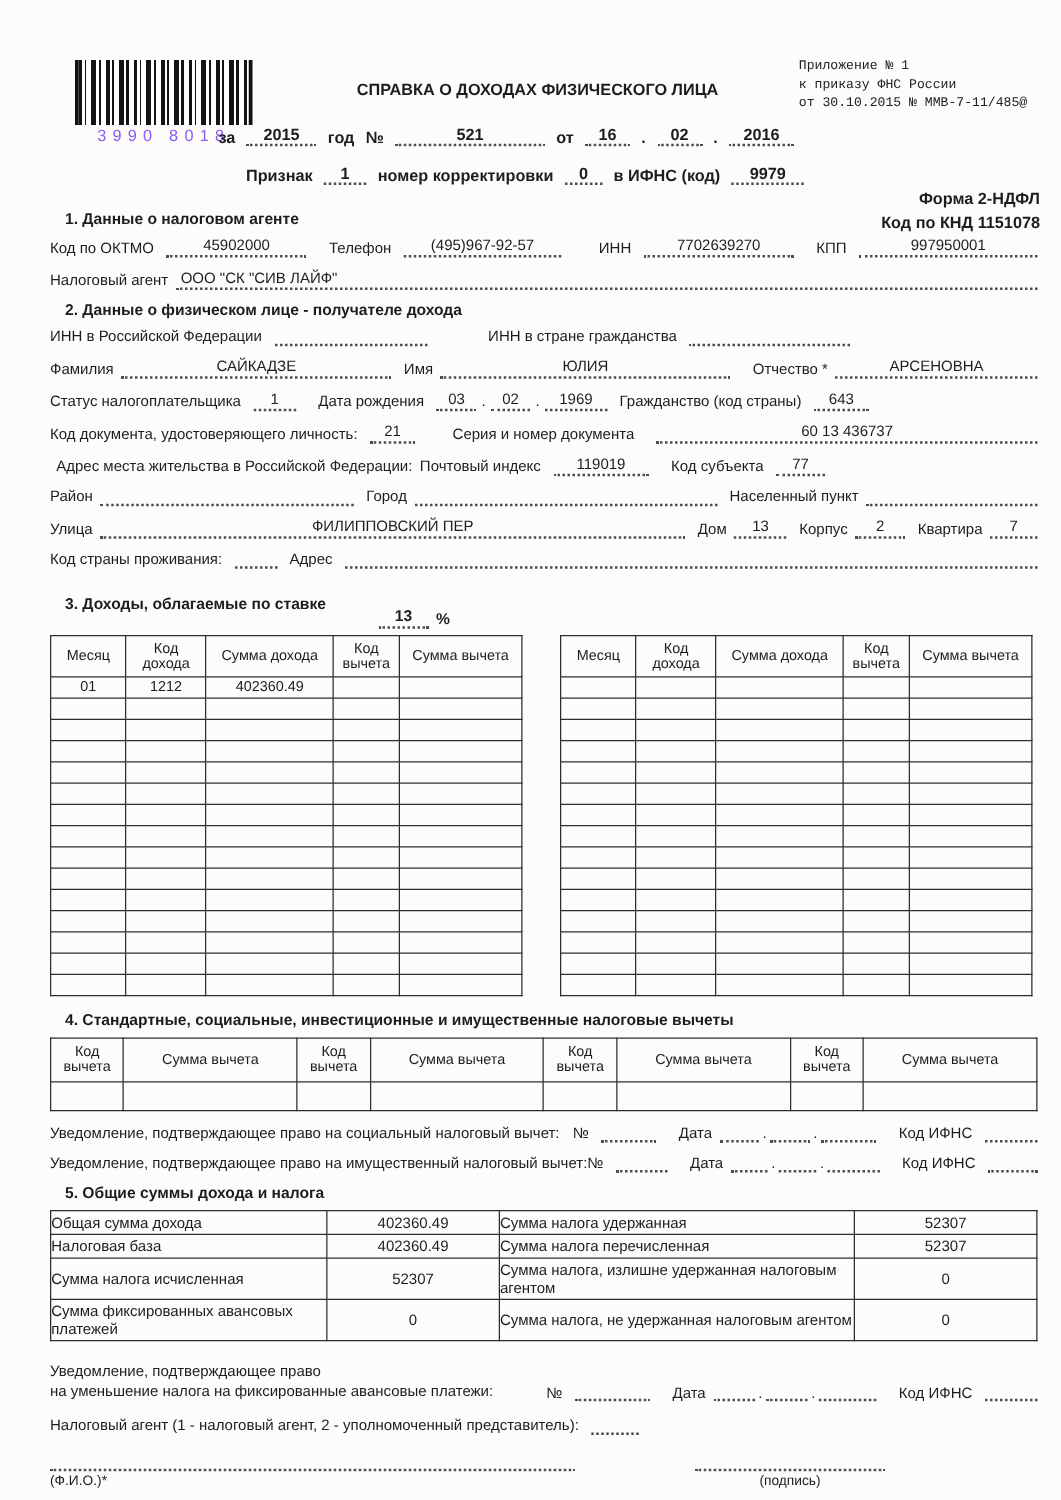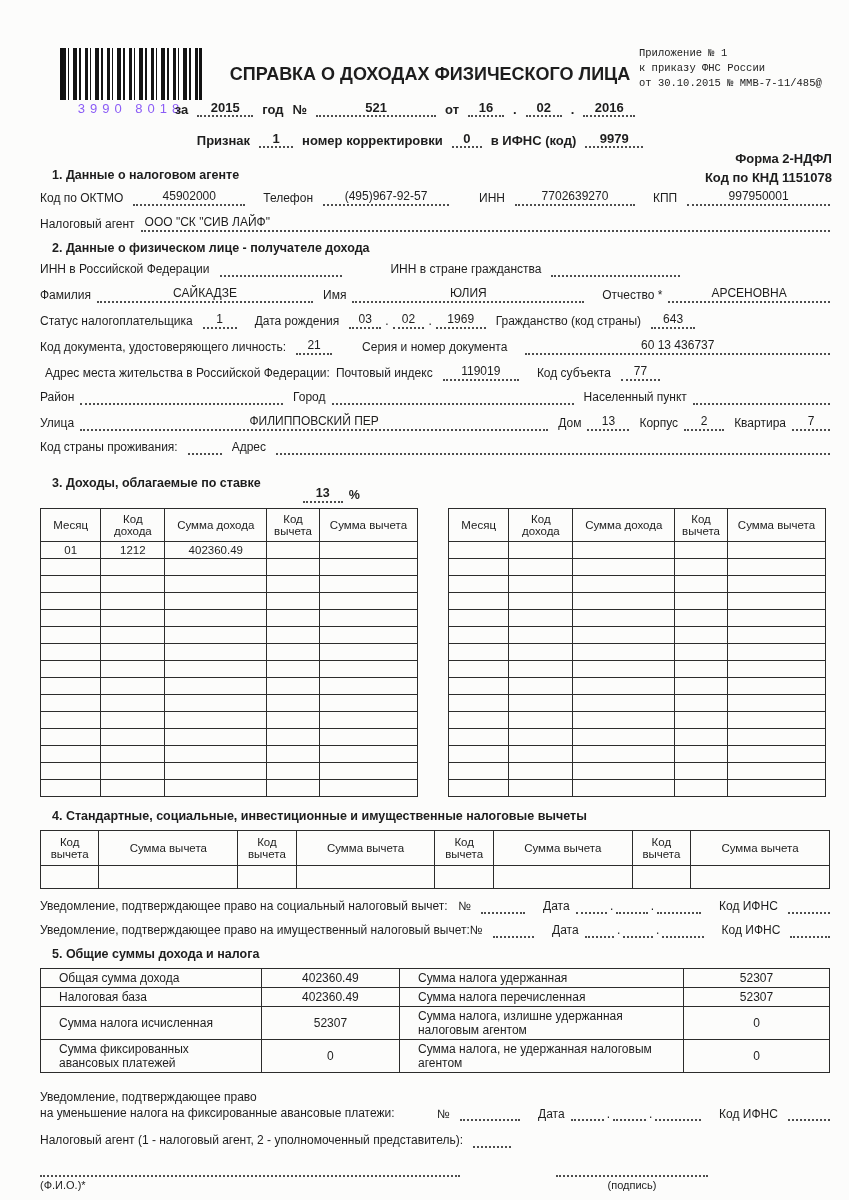--- a/index.html
+++ b/index.html
@@ -5,21 +5,21 @@
   html,body{margin:0;padding:0;background:#e8e8e6;}
   .page{position:relative;width:849px;height:1200px;margin:0 auto;background:#fcfcfb;
         font-family:"Liberation Sans",sans-serif;color:#1d1d1d;overflow:hidden;box-sizing:border-box;}
   .content{position:absolute;left:40px;right:19px;top:160px;}
   
   .hdr{position:absolute;left:0;top:0;width:100%;height:160px;}
   .barcode{position:absolute;left:60px;top:48px;width:142px;text-align:center;}
   .bars{height:52px;border-left:3px solid #111;border-right:3px solid #111;
         background:repeating-linear-gradient(90deg,#141414 0 3px,#fff 3px 5px,#141414 5px 6px,#fff 6px 10px,#141414 10px 14px,#fff 14px 16px,#141414 16px 18px,#fff 18px 22px);}
   .barcode-digits{font-size:13px;letter-spacing:5px;margin-top:1px;color:#8b5cf6;}
-  .doc-title{position:absolute;left:170px;width:520px;top:64px;text-align:center;font-weight:bold;font-size:18px;}
+  .doc-title{position:absolute;left:170px;width:520px;top:64px;text-align:center;font-weight:bold;font-size:13px;}
   .hline2{position:absolute;left:170px;width:470px;top:100px;display:flex;justify-content:center;align-items:flex-end;gap:9px;font-weight:bold;font-size:13px;}
   .hline3{position:absolute;left:170px;width:500px;top:131px;display:flex;justify-content:center;align-items:flex-end;gap:9px;font-weight:bold;font-size:13px;}
   .appendix{position:absolute;right:14px;top:46px;width:196px;font-size:10.5px;line-height:1.45;color:#222;font-family:Liberation Mono, monospace;}
   .form-block{position:absolute;right:17px;top:150px;text-align:right;font-weight:bold;font-size:13px;line-height:1.45;}
   
   .sec-title{font-weight:bold;font-size:12.5px;margin:6px 0 7px 12px;}
   .line{display:flex;align-items:flex-end;margin-bottom:9px;font-size:12px;line-height:15px;}
   .lb{white-space:nowrap;}
   .dt{border-bottom:2px dotted #4d4d4d;text-align:center;min-height:15px;padding:0 3px;box-sizing:border-box;}
   .grow{flex:1;}
@@ -32,21 +32,21 @@
   .inc th,.inc td{border:1.5px solid #2c2c2c;text-align:center;padding:0 2px;overflow:hidden;}
   .inc th{font-weight:normal;height:32px;}
   .inc td{height:16px;}
   
   .ded{width:100%;font-size:11.5px;margin-bottom:10px;}
   .ded th,.ded td{border:1.5px solid #2c2c2c;text-align:center;padding:0 2px;}
   .ded th{font-weight:normal;height:34px;}
   .ded td{height:22px;}
   
   .tot{width:100%;font-size:12px;margin-top:2px;margin-bottom:10px;}
-  .tot td{border:1.5px solid #2c2c2c;padding:2px 18px;}
+  .tot td{border:1.5px solid #2c2c2c;padding:2px 0;}
   .tot td.val{text-align:center;}
   
   .fio-row{display:flex;align-items:flex-end;margin-top:14px;}
   .under-row{display:flex;font-size:11px;margin-top:2px;}
   .advance{display:flex;align-items:flex-end;font-size:12px;margin-top:16px;margin-bottom:12px;}
   .advance .lbl2{width:440px;line-height:16px;}
 </style>
 </head>
 <body>
 

